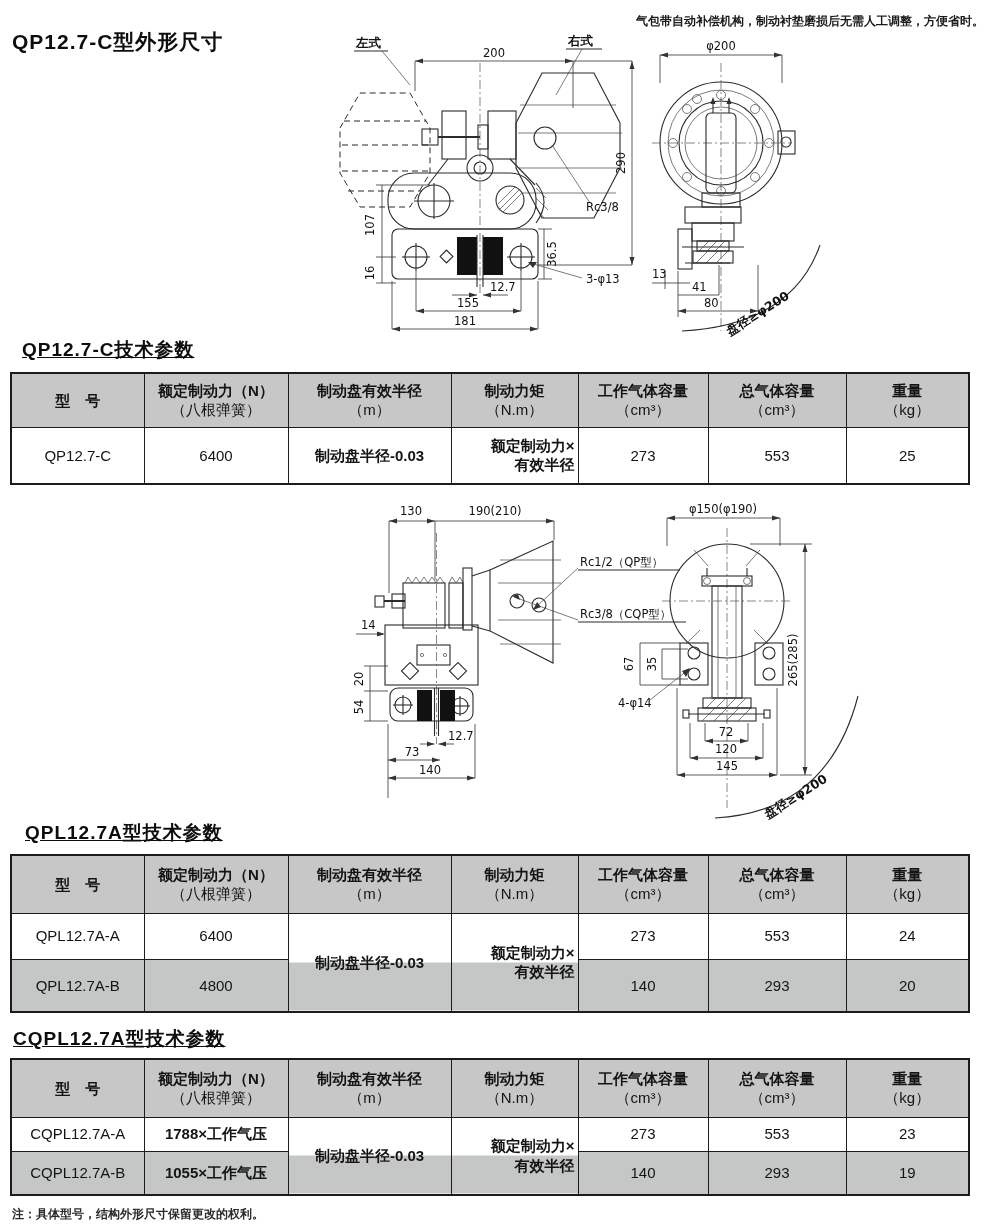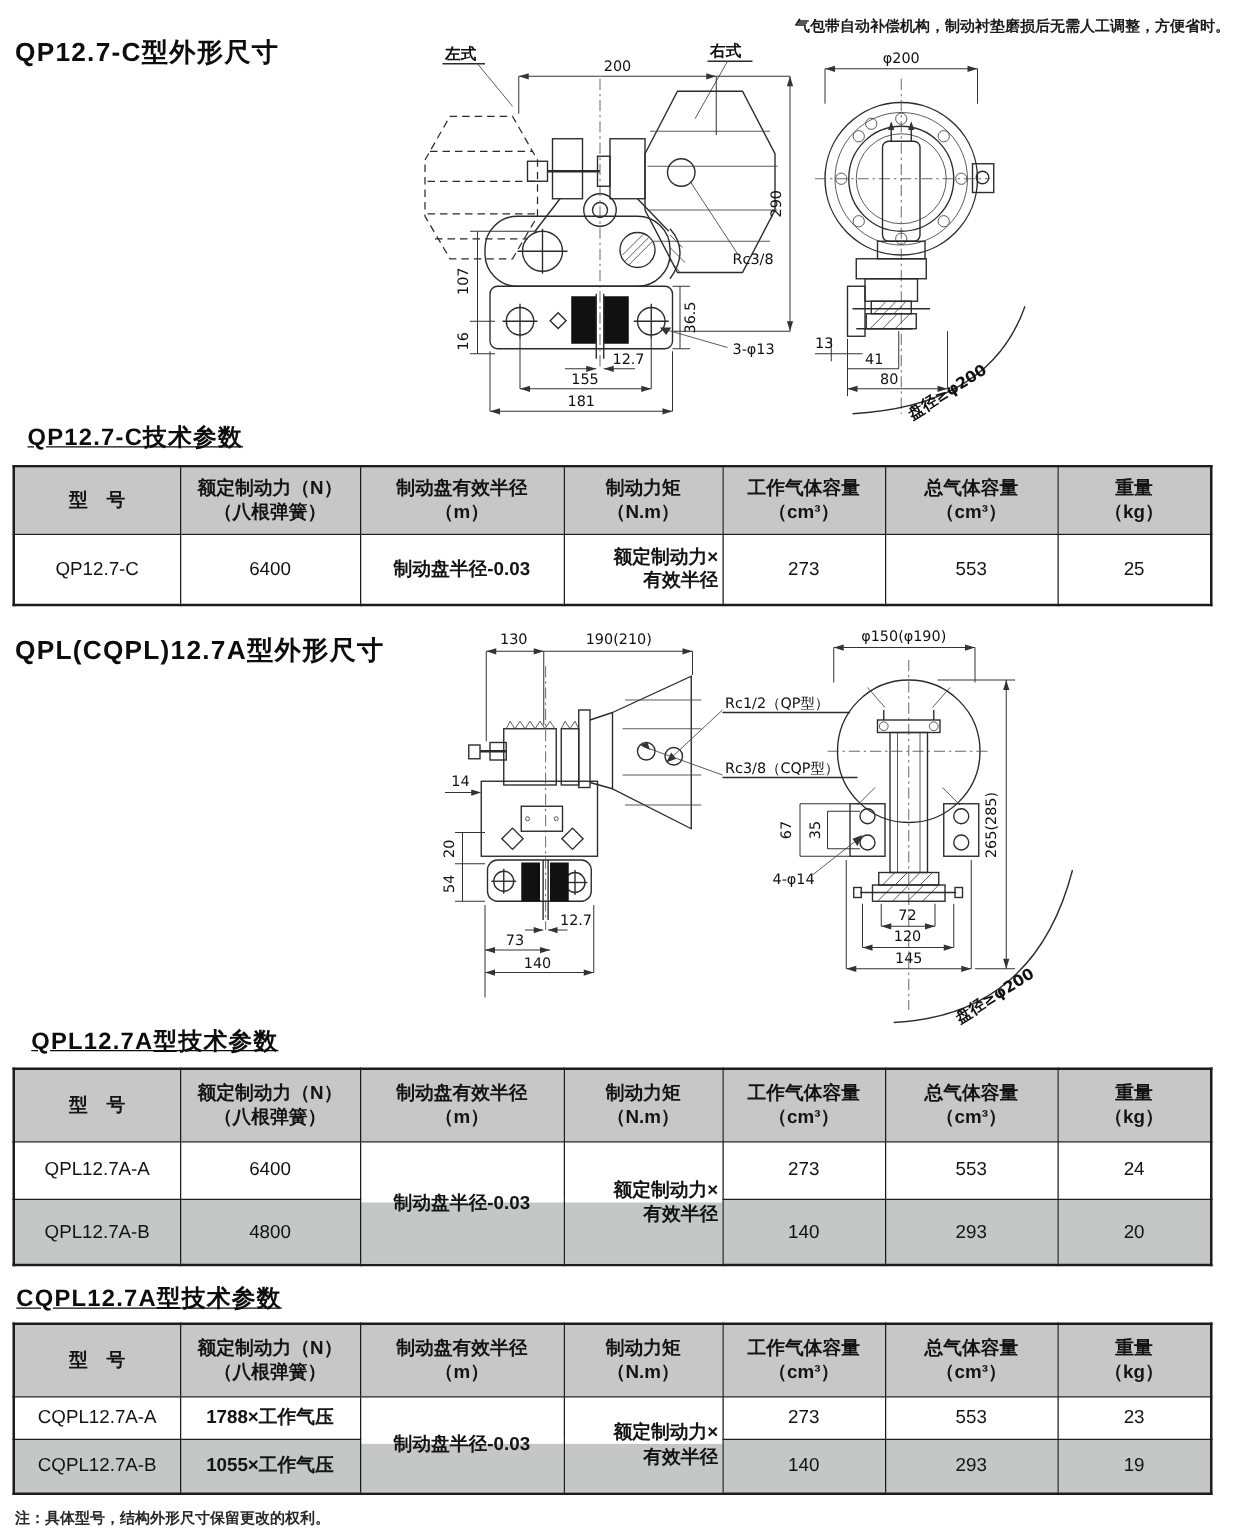--- a/index.html
+++ b/index.html
@@ -10,21 +10,21 @@
   .top-note{top:13px;right:6px;font-size:12px;font-weight:bold;letter-spacing:0px;color:#1b1b1b;}
   .title-lg{font-size:21px;font-weight:bold;letter-spacing:1px;color:#0d0d0d;}
   .title-md{font-size:19px;font-weight:bold;letter-spacing:1px;color:#0d0d0d;text-decoration:underline;}
   .footer-note{left:12px;top:1206px;font-size:12px;font-weight:bold;color:#2a2a2a;}
 
   table.spec{border-collapse:collapse;table-layout:fixed;width:958px;background:#fff;
              border:2.5px solid #1c1c1c;}
   table.spec th,table.spec td{border:1.6px solid #1c1c1c;text-align:center;vertical-align:middle;
              padding:2px 3px;font-size:15px;line-height:1.3;overflow:hidden;}
   table.spec thead th{background:#c7c7c7;font-weight:bold;font-size:15px;}
-  table.spec thead .l2{display:block;font-weight:bold;}
+  table.spec thead .l2{display:block;font-weight:normal;}
   table.spec thead .l1{display:block;}
   td .l1,td .l2{display:block;text-align:right;}
   .num{font-size:15px;}
   .cnb{font-weight:bold;}
   tr.row-shaded td{background:#c4c7c6;}
   td.split2{background:linear-gradient(to bottom,#ffffff 0%,#ffffff 50%,#c4c7c6 50%,#c4c7c6 100%);font-weight:bold;}
 
   svg{position:absolute;overflow:visible;}
   .ln{stroke:#2b2b2b;stroke-width:1.1;fill:none;}
   .lnthick{stroke:#2b2b2b;stroke-width:2;fill:none;}
@@ -287,21 +287,20 @@
             <span class="l1">额定制动力×</span>
             <span class="l2">有效半径</span>
           </td>
         <td class="num">273</td>
         <td class="num">553</td>
         <td class="num">25</td>
       </tr>
     </tbody>
   </table>
 
-  <div class="abs title-lg" style="left:12px;top:506px">QPL(CQPL)12.7A型外形尺寸</div>
   <svg style="left:350px;top:498px" width="640" height="324" viewBox="0 0 640 324">
     <g>
 
       <line class="dim" x1="39" y1="23" x2="204" y2="23"></line>
       <polygon class="ar" points="39,23 47,20.5 47,25.5"></polygon>
         <polygon class="ar" points="85,23 77,20.5 77,25.5"></polygon>
         <polygon class="ar" points="204,23 196,20.5 196,25.5"></polygon>
       <line class="dim" x1="39" y1="23" x2="39" y2="95"></line>
         <line class="dim" x1="85" y1="23" x2="85" y2="82"></line>
         <line class="dim" x1="204" y1="23" x2="204" y2="42"></line>

